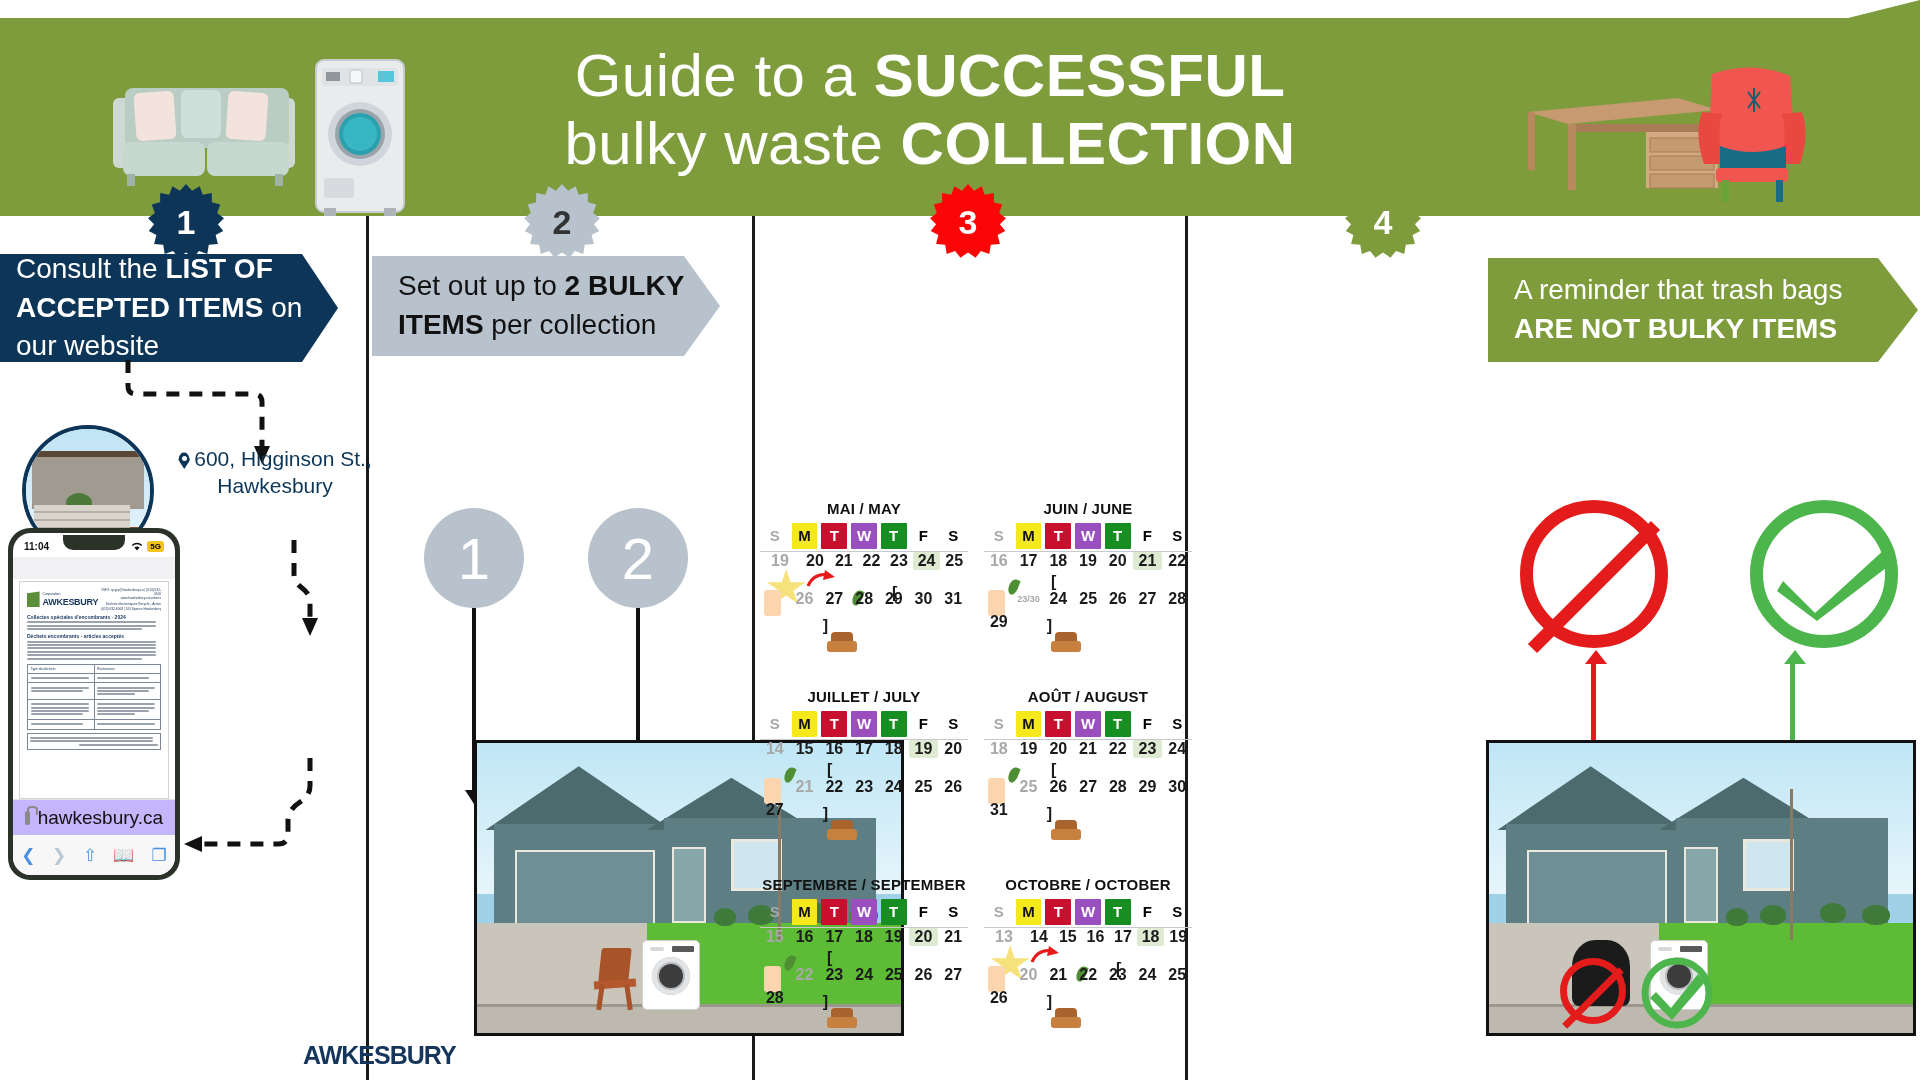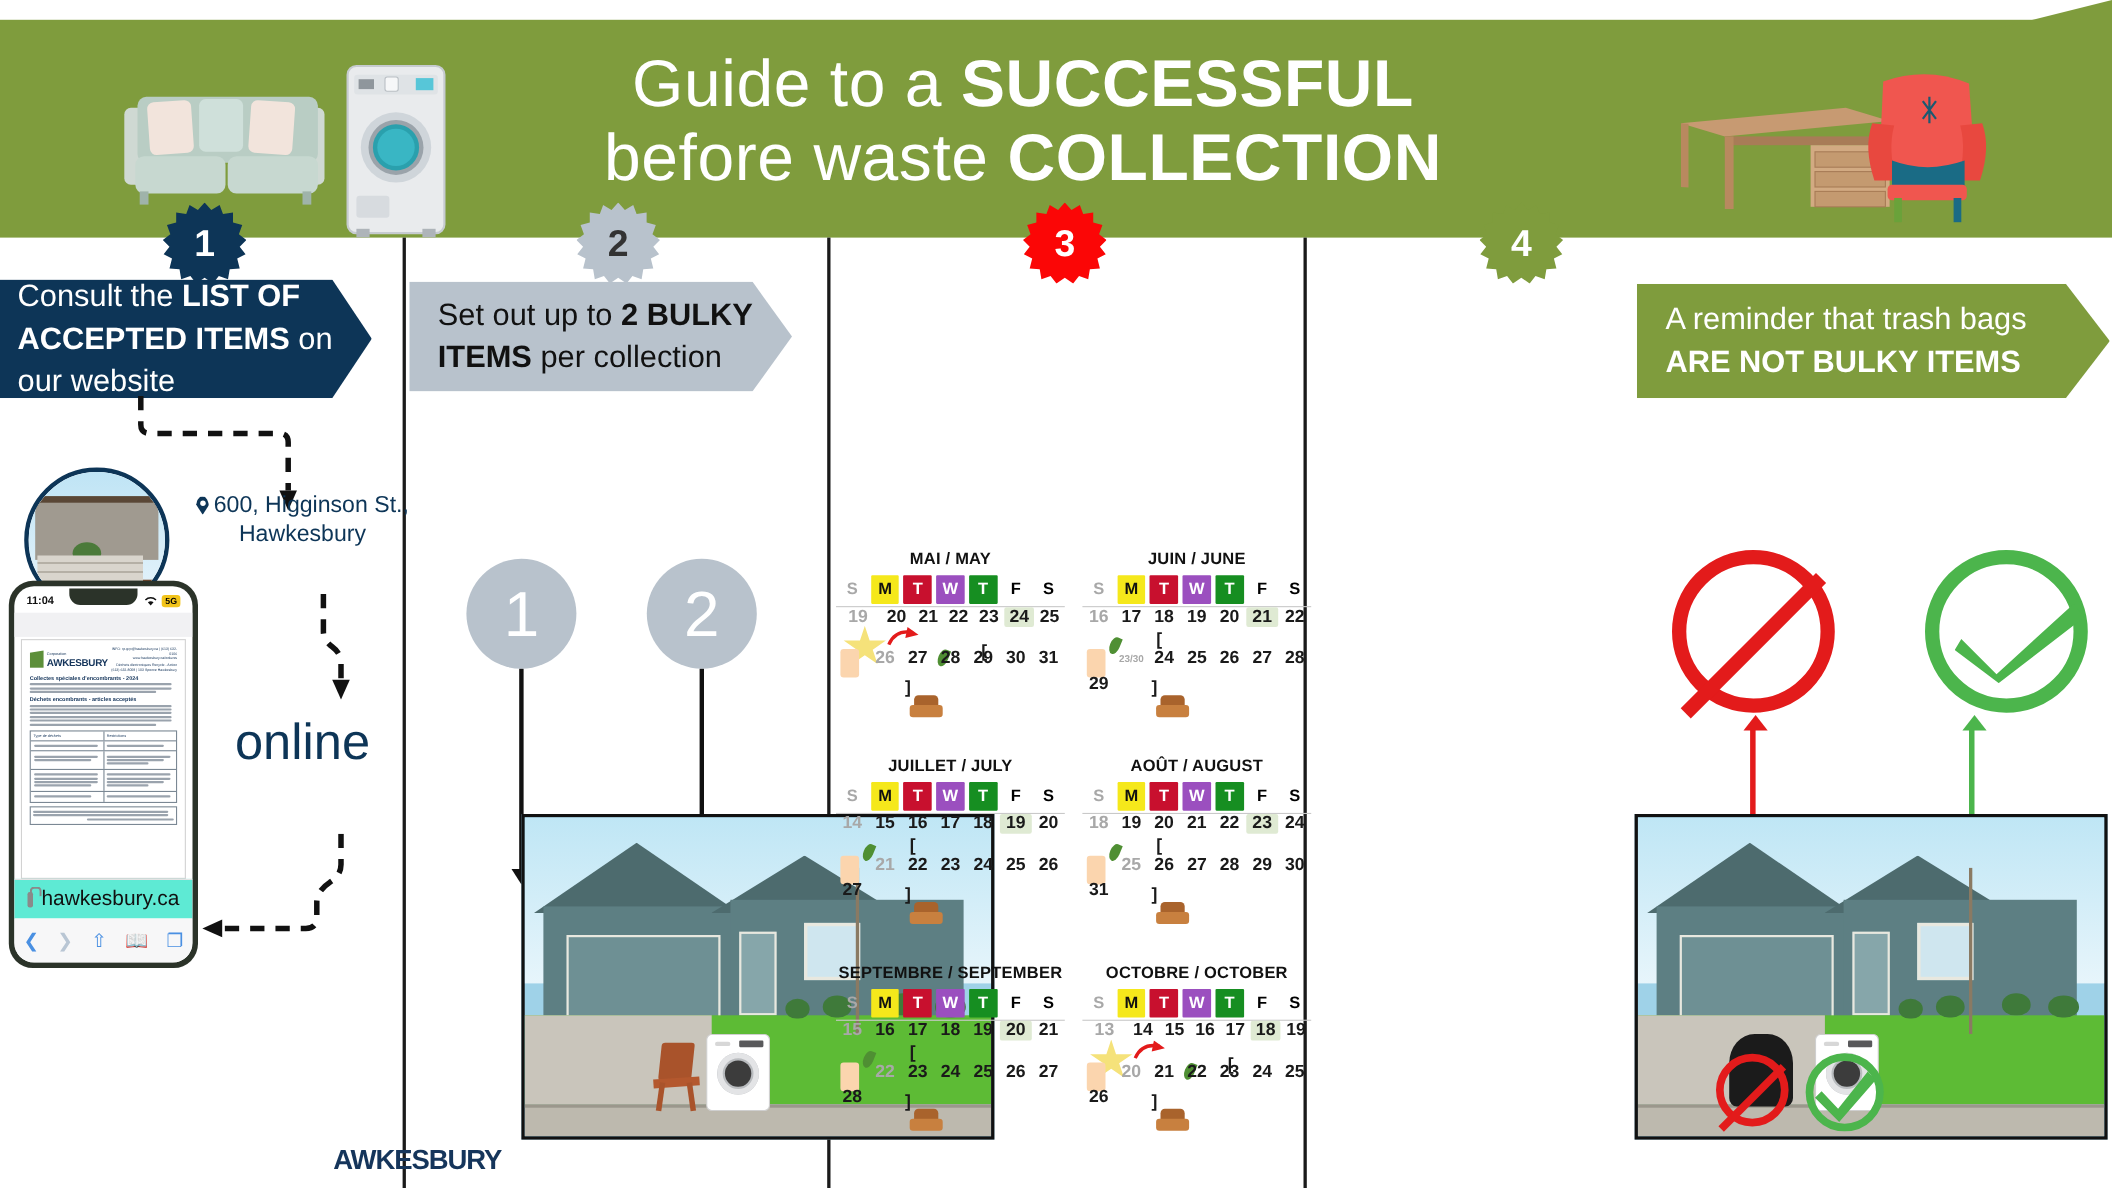--- a/index.html
+++ b/index.html
@@ -87,21 +87,21 @@
   .doc-logo .sub { color:#15355b; font-size:3.4px; line-height:1.25; }
   .doc-right { margin-left:auto; text-align:right; color:#15355b; font-size:3.2px; line-height:1.3; }
   .doc-h { color:#15355b; font-size:5px; font-weight:bold; margin:3px 0 1.5px; }
   .doc-l { height:2px; background:#9aa3ad; margin:1.4px 0; border-radius:1px; }
   .doc-l.s { width:62%; } .doc-l.m { width:86%; } .doc-l.x { width:96%; }
   .doc-tbl { margin-top:4px; border:.6px solid #7b8894; }
   .doc-tr { display:flex; border-bottom:.6px solid #7b8894; }
   .doc-td { flex:1; padding:2px 2.5px; }
   .doc-td + .doc-td { border-left:.6px solid #7b8894; }
   .ph-url { position:absolute; left:0; right:0; bottom:40px; height:36px;
-       background:#5eead4; border-top:1px solid #e3e3e3; display:flex;
+       background:#c4b5fd; border-top:1px solid #e3e3e3; display:flex;
        align-items:center; gap:8px; padding:0 12px; }
   .lock { width:11px; height:14px; background:#8a8a8a; border-radius:2px; position:relative; }
   .lock::before{content:"";position:absolute;left:2px;top:-5px;width:7px;height:7px;
        border:2px solid #8a8a8a;border-bottom:none;border-radius:4px 4px 0 0;}
   .ph-url .u { font-size:19px; color:#111; }
   .ph-bar { position:absolute; left:0; right:0; bottom:0; height:40px; background:#f7f7f8;
        display:flex; align-items:center; justify-content:space-around; color:#4a90e2;
        font-size:17px; }
   .ph-bar span.dim { color:#b9c6d4; }
 
@@ -280,21 +280,21 @@
       <path d="M112 48 Q120 70 110 100 L90 100 Q98 72 92 50 Z" fill="#e8483f"></path>
       <path d="M30 82 Q62 94 96 82 L96 106 Q62 116 30 106 Z" fill="#1a6b85"></path>
       <rect x="26" y="104" width="72" height="14" rx="4" fill="#f0564f"></rect>
       <rect x="32" y="116" width="7" height="22" fill="#6aa23a"></rect>
       <rect x="86" y="116" width="7" height="22" fill="#1a6b85"></rect>
       <path d="M58 28 L70 44 M70 28 L58 44 M64 24 L64 48" stroke="#1a5a72" stroke-width="2" fill="none"></path>
     </svg>
 
     <div class="header-title">
       <span class="ln"><span>Guide to a </span><b>SUCCESSFUL</b></span>
-      <span class="ln"><span>before waste </span><b>COLLECTION</b></span>
+      <span class="ln"><span>bulky waste </span><b>COLLECTION</b></span>
     </div>
   </div>
 
   <div class="col-sep" style="left:366px"></div>
   <div class="col-sep" style="left:752px"></div>
   <div class="col-sep" style="left:1185px"></div>
 
   <div class="badge" style="left:148px;top:184px;background:#0d3557">
       <span>1</span>
     </div>
@@ -347,21 +347,20 @@
       <span>Hawkesbury</span>
     </div>
   </div>
 
   <svg style="position:absolute;left:276px;top:540px;width:50px;height:100px">
     <path d="M18 0 L18 34 Q18 42 26 48 Q34 54 34 62 L34 78" stroke="#111" stroke-width="5" fill="none" stroke-dasharray="13 10"></path>
     <polygon points="26,78 42,78 34,96" fill="#111"></polygon>
   </svg>
 
   <div class="or-text">
-    <div>online</div>
   </div>
 
   <svg style="position:absolute;left:176px;top:758px;width:160px;height:120px">
     <path d="M134 0 L134 28 Q134 38 124 44 Q112 52 112 62 L112 76 Q112 86 102 86 L26 86" stroke="#111" stroke-width="5" fill="none" stroke-dasharray="13 10"></path>
     <polygon points="26,78 26,94 8,86" fill="#111"></polygon>
   </svg>
 
   <div class="phone">
     <div class="phone-scr">
       <div class="ph-notch"></div>

